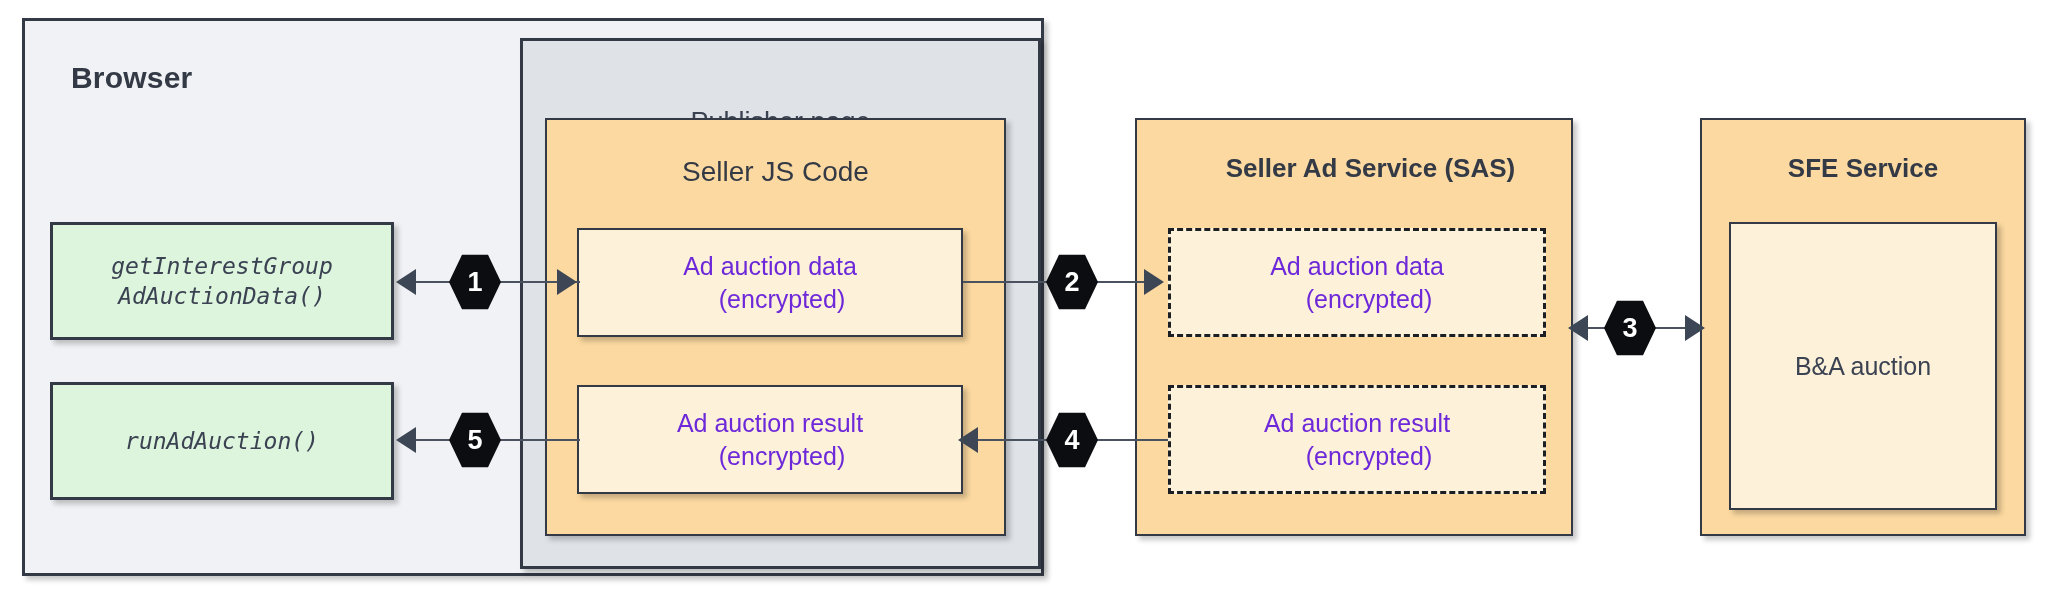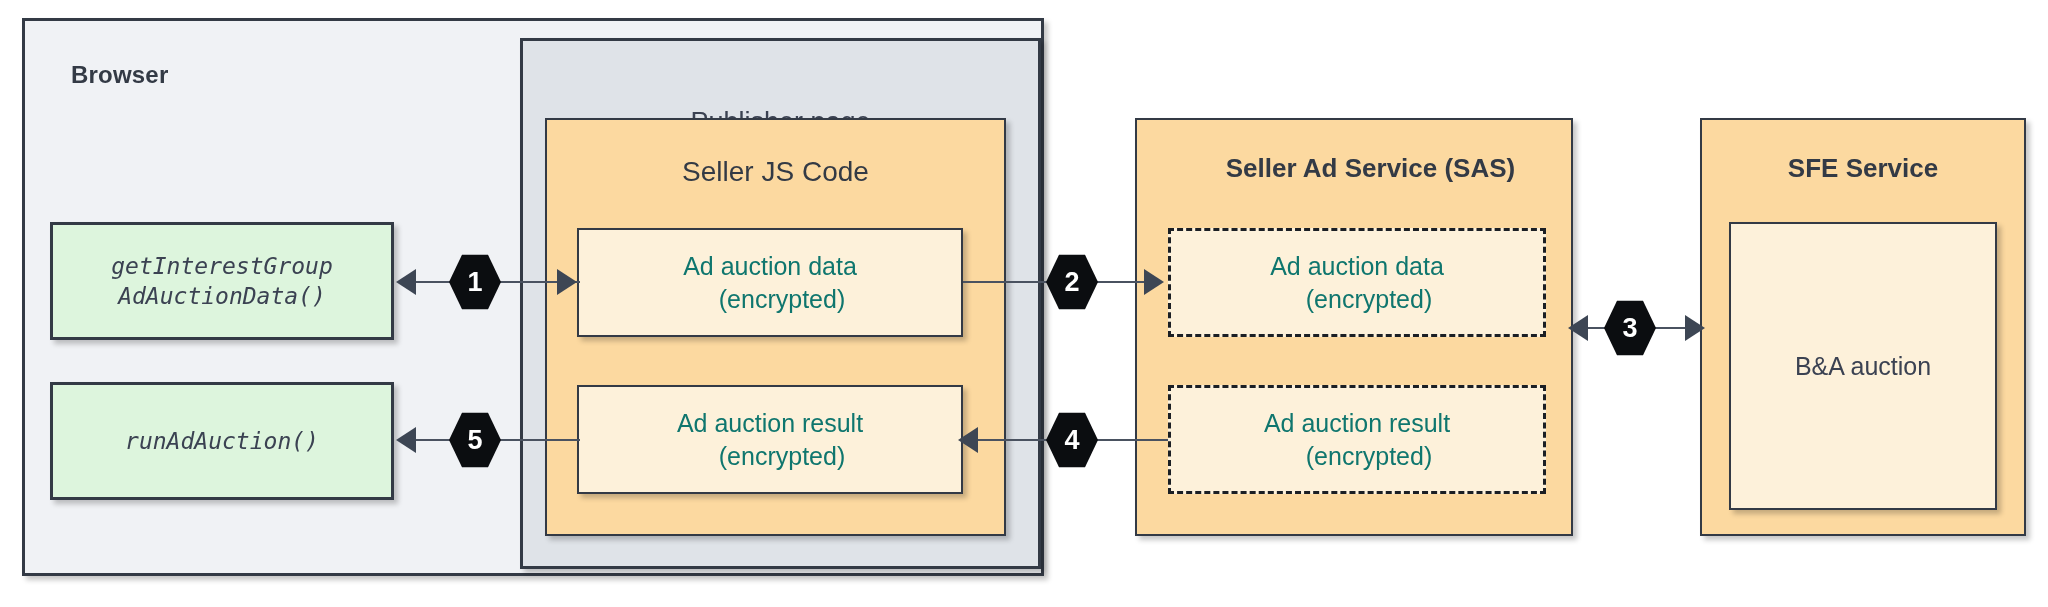--- a/index.html
+++ b/index.html
@@ -14,21 +14,21 @@
   .box{position:absolute;box-sizing:border-box;}
   .shadow{box-shadow:4px 4px 5px rgba(0,0,0,.22);}
 
   
   .browser{
     left:22px;top:18px;width:1022px;height:558px;
     background:#f0f2f5;border:3px solid #333a45;
   }
   .browser-title{
     position:absolute;left:46px;top:40px;
-    font-size:24px;font-weight:bold;color:#333a45;letter-spacing:.2px;
+    font-size:30px;font-weight:bold;color:#333a45;letter-spacing:.2px;
   }
 
   
   .publisher{
     left:520px;top:38px;width:521px;height:531px;
     background:#dfe3e8;border:3px solid #333a45;
   }
   .publisher-title{
     position:absolute;left:0;right:0;top:66px;text-align:center;
     font-size:27px;color:#3b4252;
@@ -72,21 +72,21 @@
     font-family:"DejaVu Sans Mono", monospace;
     font-style:italic;font-size:23px;line-height:1.32;color:#3b4252;
   }
   .green1{left:50px;top:222px;width:344px;height:118px;}
   .green2{left:50px;top:382px;width:344px;height:118px;}
 
   
   .cream{
     background:#fdf1da;border:2px solid #333a45;
     display:flex;flex-direction:column;align-items:center;justify-content:center;
-    text-align:center;font-size:25px;line-height:1.3;color:#0f766e;
+    text-align:center;font-size:25px;line-height:1.3;color:#6d28d9;
   }
   .cream .it{margin-left:24px;}
   .cream.dashed{border:3px dashed #1b1f24;}
 
   .js-data   {left:577px;top:228px;width:386px;height:109px;}
   .js-result {left:577px;top:385px;width:386px;height:109px;}
   .sas-data  {left:1168px;top:228px;width:378px;height:109px;}
   .sas-result{left:1168px;top:385px;width:378px;height:109px;}
   .bna{
     left:1729px;top:222px;width:268px;height:288px;

